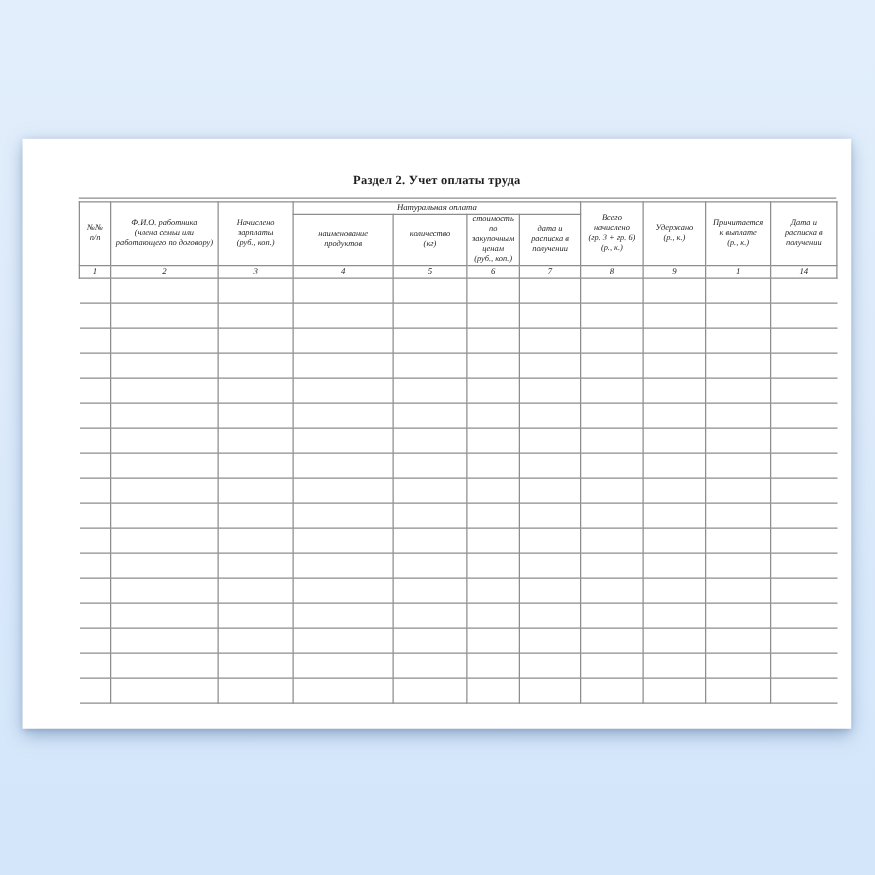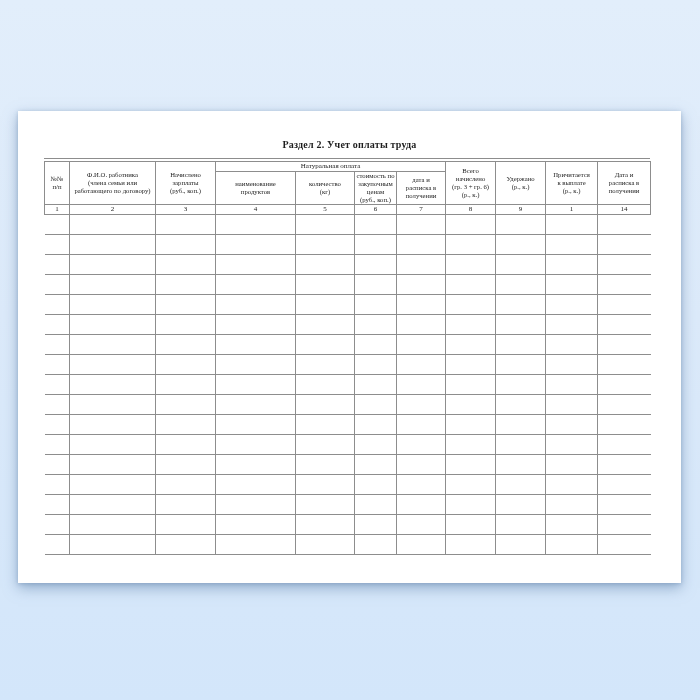--- a/index.html
+++ b/index.html
@@ -20,23 +20,24 @@
     background:var(--paper);
     box-shadow:0 5px 13px rgba(95,128,168,.55),0 1px 4px rgba(95,128,168,.38);
   }
   .doc-title{
     position:absolute;top:28px;left:0;right:0;
     text-align:center;
     font-size:10px;font-weight:bold;color:var(--text);
     letter-spacing:.2px;
   }
   .table-wrap{
-    position:absolute;left:26px;top:47px;width:606px;
+    position:absolute;left:45px;top:47px;width:606px;
     border-top:1px solid var(--grid);
     padding-top:2px;
+    font-style:italic;
   }
   table{
     border-collapse:collapse;table-layout:fixed;
     width:606px;
     border-top:1px solid var(--grid);
   }
   th,td{
     border:1px solid var(--grid);
     padding:0;margin:0;
     font-weight:normal;

